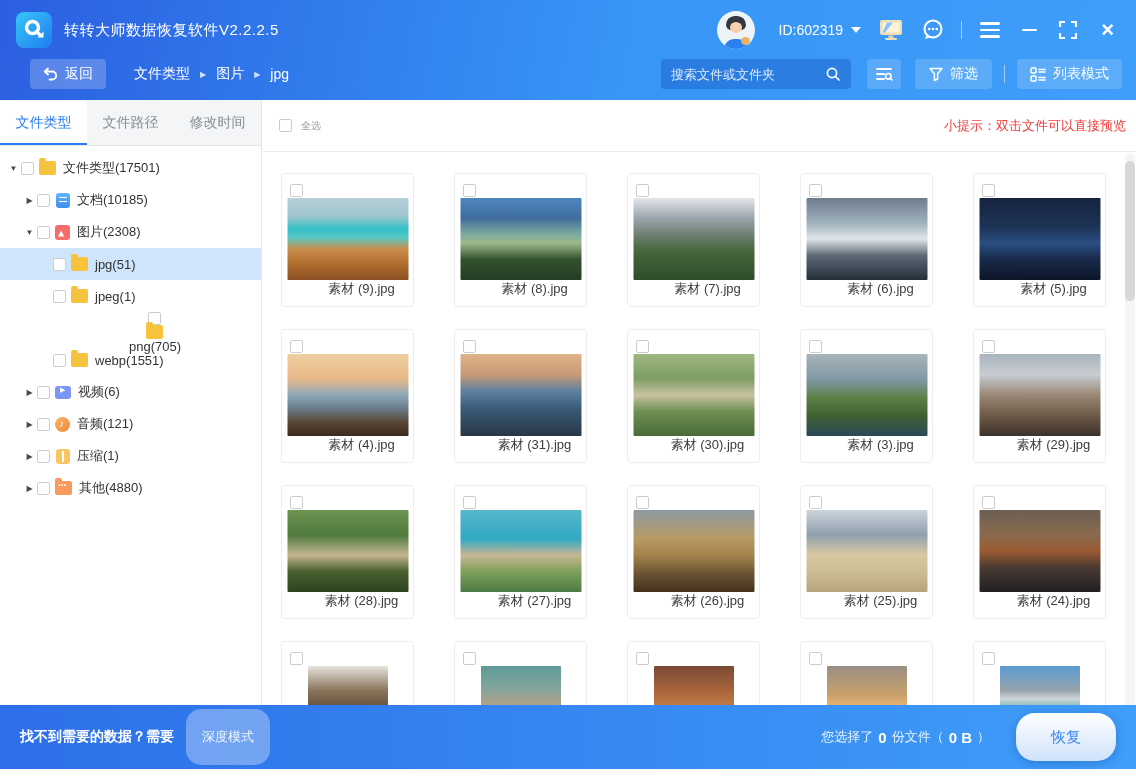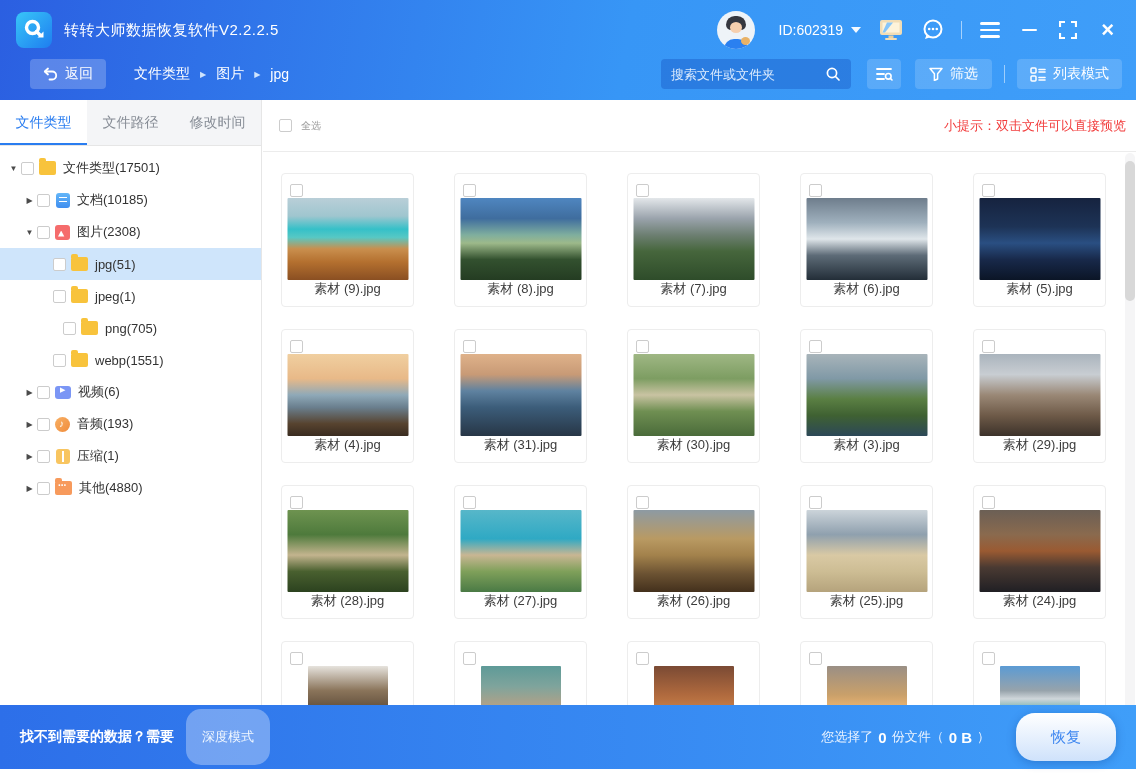--- a/index.html
+++ b/index.html
@@ -87,21 +87,21 @@
   .content-header { height:52px; display:flex; align-items:center; padding:0 10px 0 16px;
                     border-bottom:1px solid #ececec; }
   .select-all-label { margin-left:9px; font-size:10px; color:#999; }
   .tip { margin-left:auto; font-size:13px; color:#f23c3c; }
   .grid { position:absolute; left:0; right:16px; top:53px; bottom:0; overflow:hidden;
           display:flex; flex-wrap:wrap; column-gap:40px; row-gap:22px; align-content:flex-start;
           padding:20px 0 0 18px; }
   .card { width:133px; height:134px; background:#fff; border:1px solid #ededed; border-radius:4px; position:relative; }
   .card-cbx { position:absolute; top:10px; left:8px; z-index:2; }
   .thumb { position:absolute; top:24px; left:50%; transform:translateX(-50%); width:121px; height:82px; border-radius:1px; }
-  .fname { position:absolute; bottom:8px; left:0; width:100%; text-align:center; font-size:13px; color:#3c3c3c; }
+  .fname { position:absolute; bottom:8px; left:14px; width:100%; text-align:center; font-size:13px; color:#3c3c3c; }
   .vscroll { position:absolute; top:53px; right:1px; bottom:2px; width:10px; background:#f5f5f6; border-radius:5px; }
   .vthumb { position:absolute; top:8px; left:0; width:10px; height:140px; background:#d8d8d8; border-radius:5px; }
 
   
   .footer { position:absolute; bottom:9px; left:0; width:1136px; height:64px;
             background:linear-gradient(90deg,#2d6fe9,#3f9ef9); display:flex; align-items:center;
             padding:0 20px; color:#fff; }
   .deep-prompt { font-size:14px; font-weight:bold; }
   .deep-btn { margin-left:12px; padding:19px 16px; border-radius:15px; background:rgba(255,255,255,.32);
               font-size:13px; color:#f2f8ff; cursor:pointer; }
@@ -258,21 +258,21 @@
     <span class="cbx"></span>
     <span class="ti ti-folder"></span>
     <span class="tlabel">jpg(51)</span>
   </div>
       <div class="tree-row" style="padding-left: 38px;">
     <span class="caret"></span>
     <span class="cbx"></span>
     <span class="ti ti-folder"></span>
     <span class="tlabel">jpeg(1)</span>
   </div>
-      <div class="tree-row" style="padding-left: 48px;">
+      <div class="tree-row" style="padding-left: 48px; flex-direction: column;">
     <span class="caret"></span>
     <span class="cbx"></span>
     <span class="ti ti-folder"></span>
     <span class="tlabel">png(705)</span>
   </div>
       <div class="tree-row" style="padding-left: 38px;">
     <span class="caret"></span>
     <span class="cbx"></span>
     <span class="ti ti-folder"></span>
     <span class="tlabel">webp(1551)</span>
@@ -280,21 +280,21 @@
       <div class="tree-row" style="padding-left: 22px;">
     <span class="caret">▶</span>
     <span class="cbx"></span>
     <span class="ti ti-video"></span>
     <span class="tlabel">视频(6)</span>
   </div>
       <div class="tree-row" style="padding-left: 22px;">
     <span class="caret">▶</span>
     <span class="cbx"></span>
     <span class="ti ti-audio"></span>
-    <span class="tlabel">音频(193)</span>
+    <span class="tlabel">音频(121)</span>
   </div>
       <div class="tree-row" style="padding-left: 22px;">
     <span class="caret">▶</span>
     <span class="cbx"></span>
     <span class="ti ti-zip"></span>
     <span class="tlabel">压缩(1)</span>
   </div>
       <div class="tree-row" style="padding-left: 22px;">
     <span class="caret">▶</span>
     <span class="cbx"></span>

